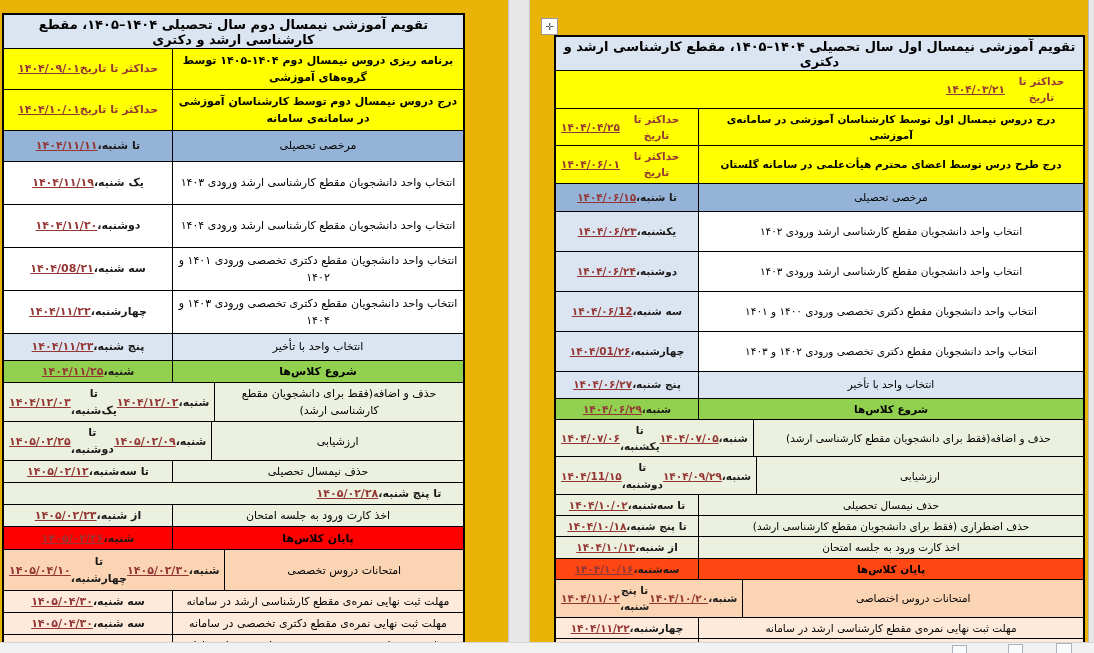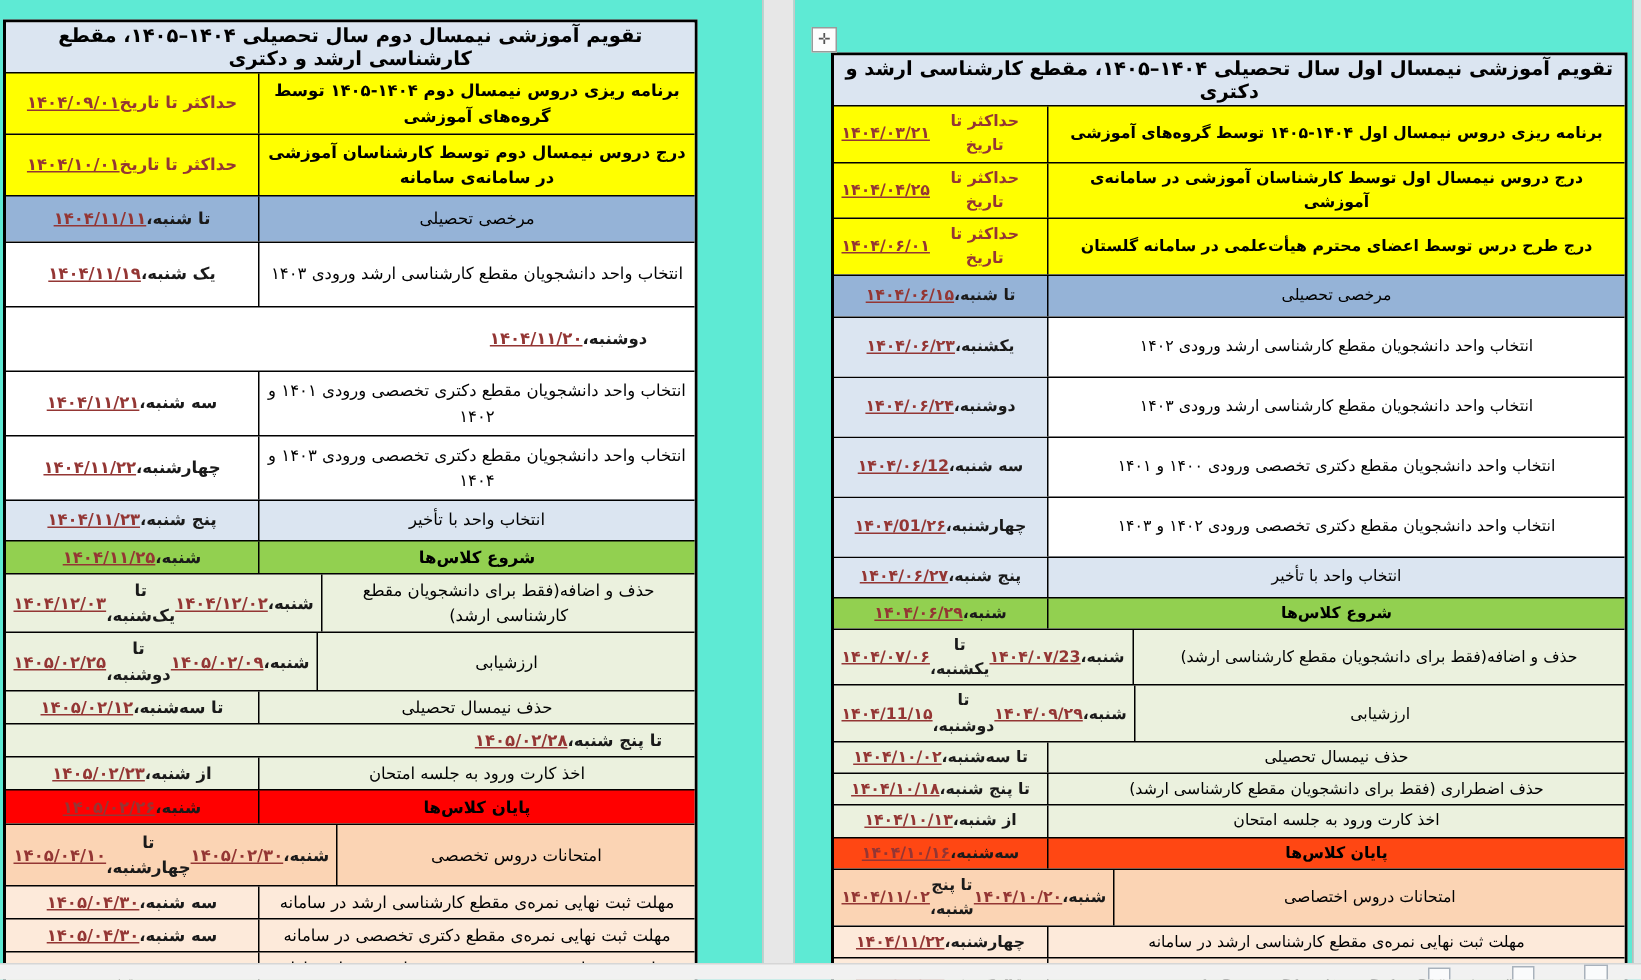--- a/index.html
+++ b/index.html
@@ -1,21 +1,21 @@
 <!DOCTYPE html>
 <html lang="fa" style="--header_blue: #DBE5F1; --yellow: #FFFF00; --mid_blue: #95B3D7; --light_blue: #DBE5F1; --white: #FFFFFF; --green: #92D050; --light_green: #EBF1DE; --red: #FF0000; --red_orange: #FF4713; --peach: #FBD4B4; --light_peach: #FDEADA; --date_number: #943634;"><head>
 <meta charset="utf-8">
 <style>
   html,body{margin:0;padding:0;}
   body{
     width:1094px;height:653px;position:relative;overflow:hidden;
     background:#E7E7E7;
     font-family:"DejaVu Sans",sans-serif;
   }
-  .page{position:absolute;top:0;height:649px;background:#5eead4;}
+  .page{position:absolute;top:0;height:649px;background:#eab308;}
   #page1{left:0;width:508px;border-right:1px solid #C8C8C8;}
   #page2{left:529px;width:558px;border-left:1px solid #C8C8C8;border-right:1px solid #BBBBBB;}
 
   .cal{position:absolute;border:2px solid #000;background:#fff;}
   .t1{left:2px;top:13px;width:459px;font-size:11px;}
   .t2{left:24px;top:35px;width:527px;font-size:10.5px;}
 
   .title-row{
     display:flex;align-items:center;justify-content:center;text-align:center;
     font-weight:bold;font-size:13px;color:#000;
@@ -98,25 +98,26 @@
         </div>
         <div class="row c-mid_blue">
           <div class="cell desc">مرخصی تحصیلی</div>
           <div class="cell date">تا شنبه، <span class="dnum">۱۴۰۴/۱۱/۱۱</span></div>
         </div>
         <div class="row c-white">
           <div class="cell desc">انتخاب واحد دانشجویان مقطع کارشناسی ارشد ورودی ۱۴۰۳</div>
           <div class="cell date">یک شنبه، <span class="dnum">۱۴۰۴/۱۱/۱۹</span></div>
         </div>
         <div class="row c-white">
+          <div class="cell desc">انتخاب واحد دانشجویان مقطع کارشناسی ارشد ورودی ۱۴۰۴</div>
           <div class="cell date">دوشنبه، <span class="dnum">۱۴۰۴/۱۱/۲۰</span></div>
         </div>
         <div class="row c-white">
           <div class="cell desc">انتخاب واحد دانشجویان مقطع دکتری تخصصی ورودی ۱۴۰۱ و ۱۴۰۲</div>
-          <div class="cell date">سه شنبه، <span class="dnum">۱۴۰۴/۱۱/۲۱</span></div>
+          <div class="cell date">سه شنبه، <span class="dnum">۱۴۰۴/08/۲۱</span></div>
         </div>
         <div class="row c-white">
           <div class="cell desc">انتخاب واحد دانشجویان مقطع دکتری تخصصی ورودی ۱۴۰۳ و ۱۴۰۴</div>
           <div class="cell date">چهارشنبه، <span class="dnum">۱۴۰۴/۱۱/۲۲</span></div>
         </div>
         <div class="row c-light_blue">
           <div class="cell desc">انتخاب واحد با تأخیر</div>
           <div class="cell date">پنج شنبه، <span class="dnum">۱۴۰۴/۱۱/۲۳</span></div>
         </div>
         <div class="row c-green">
@@ -165,21 +166,20 @@
       </div>
   </section>
 </div>
 
 <div class="page" id="page2">
   <section class="cal t2" dir="rtl">
     <div class="title-row c-header">تقویم آموزشی نیمسال اول سال تحصیلی ۱۴۰۴–۱۴۰۵، مقطع کارشناسی ارشد و دکتری</div>
     <div>
 
     <div class="row c-yellow">
-          <div class="cell desc">برنامه ریزی دروس نیمسال اول ۱۴۰۴-۱۴۰۵ توسط گروه‌های آموزشی</div>
           <div class="cell date">حداکثر تا تاریخ <span class="dnum">۱۴۰۴/۰۳/۲۱</span></div>
         </div>
         <div class="row c-yellow">
           <div class="cell desc">درج دروس نیمسال اول توسط کارشناسان آموزشی در سامانه‌ی آموزشی</div>
           <div class="cell date">حداکثر تا تاریخ <span class="dnum">۱۴۰۴/۰۴/۲۵</span></div>
         </div>
         <div class="row c-yellow">
           <div class="cell desc">درج طرح درس توسط اعضای محترم هیأت‌علمی در سامانه گلستان</div>
           <div class="cell date">حداکثر تا تاریخ <span class="dnum">۱۴۰۴/۰۶/۰۱</span></div>
         </div>
@@ -206,21 +206,21 @@
         <div class="row c-light_blue">
           <div class="cell desc">انتخاب واحد با تأخیر</div>
           <div class="cell date">پنج شنبه، <span class="dnum">۱۴۰۴/۰۶/۲۷</span></div>
         </div>
         <div class="row c-green">
           <div class="cell desc">شروع کلاس‌ها</div>
           <div class="cell date">شنبه، <span class="dnum">۱۴۰۴/۰۶/۲۹</span></div>
         </div>
         <div class="row c-light_green">
           <div class="cell desc">حذف و اضافه(فقط برای دانشجویان مقطع کارشناسی ارشد)</div>
-          <div class="cell date">شنبه، <span class="dnum">۱۴۰۴/۰۷/23</span> تا یکشنبه، <span class="dnum">۱۴۰۴/۰۷/۰۶</span></div>
+          <div class="cell date">شنبه، <span class="dnum">۱۴۰۴/۰۷/۰۵</span> تا یکشنبه، <span class="dnum">۱۴۰۴/۰۷/۰۶</span></div>
         </div>
         <div class="row c-light_green">
           <div class="cell desc">ارزشیابی</div>
           <div class="cell date">شنبه، <span class="dnum">۱۴۰۴/۰۹/۲۹</span> تا دوشنبه، <span class="dnum">۱۴۰۴/11/۱۵</span></div>
         </div>
         <div class="row c-light_green">
           <div class="cell desc">حذف نیمسال تحصیلی</div>
           <div class="cell date">تا سه‌شنبه، <span class="dnum">۱۴۰۴/۱۰/۰۲</span></div>
         </div>
         <div class="row c-light_green">

